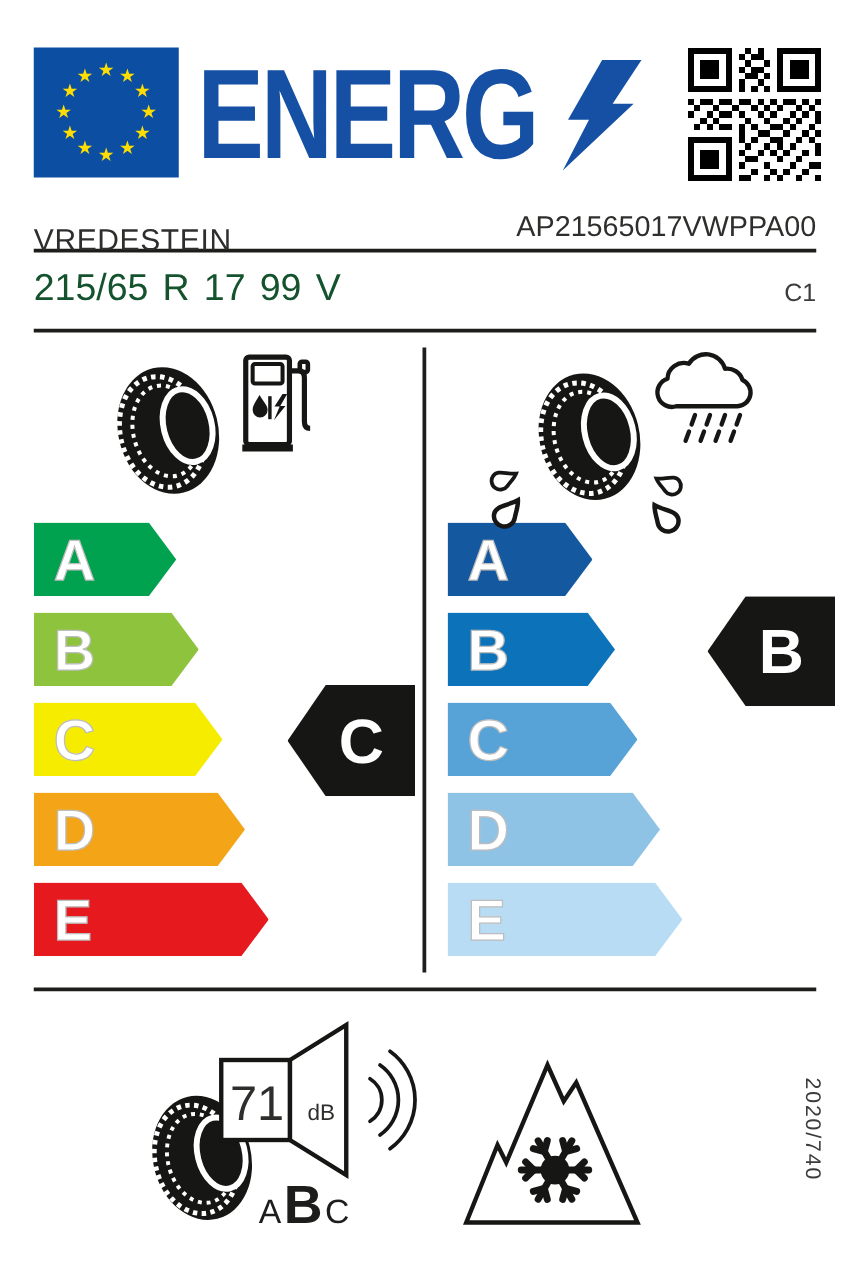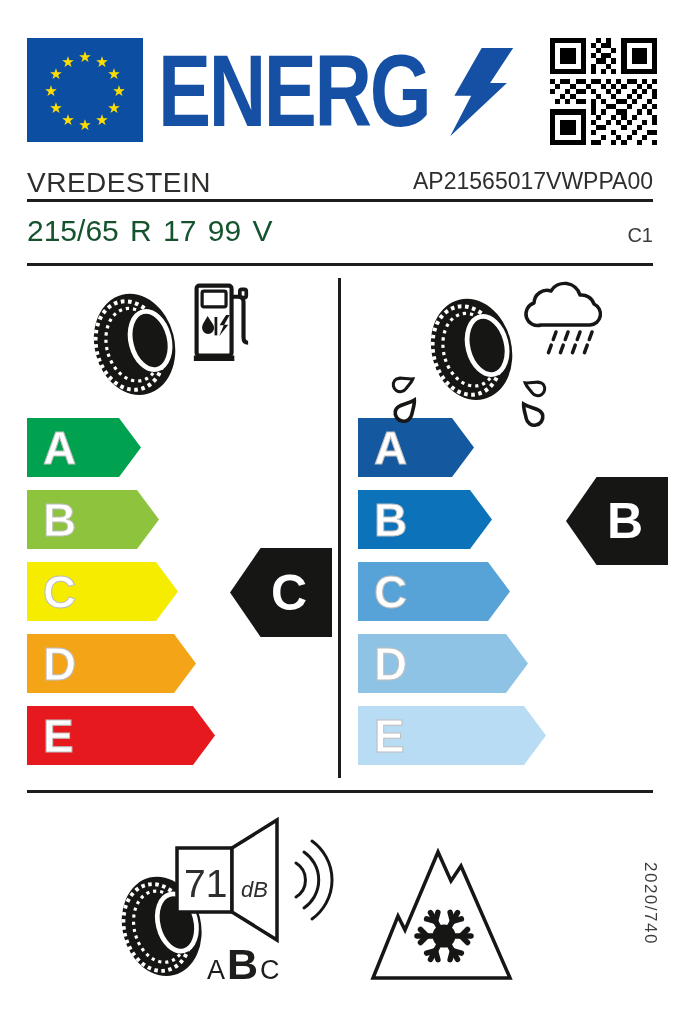--- a/index.html
+++ b/index.html
@@ -8,21 +8,21 @@
     font-family:"Liberation Sans",sans-serif;color:#1d1d1b;
   }
   .abs{position:absolute;}
   
   .flag{left:27px;top:38px;width:116px;height:104px;background:#0b4ea2;}
   .star{position:absolute;color:#ffdd00;font-size:15px;line-height:1;transform:translate(-50%,-50%);}
   .logo{
     left:158px;top:40px;font-size:102px;line-height:1;font-weight:bold;color:#1650a4;
     letter-spacing:-3px;transform:scaleX(.78);transform-origin:left top;white-space:nowrap;
   }
-  .brand{left:27px;top:167px;font-size:28px;letter-spacing:.5px;color:#2e2e2d;}
+  .brand{left:27px;top:179px;font-size:24px;letter-spacing:.5px;color:#2e2e2d;}
   .article{right:27px;top:168px;font-size:23px;color:#2e2e2d;}
   .tsize{left:27px;top:214px;font-size:30px;word-spacing:3px;color:#14532d;}
   .tclass{right:27px;top:224px;font-size:20px;color:#3c3c3b;}
   .hline{left:27px;right:27px;height:3px;background:#1d1d1b;}
   .vline{left:338px;top:278px;width:3px;height:500px;background:#1d1d1b;}
   
   .scale{left:27px;top:418px;width:200px;}
   .scale.wet{left:358px;}
   .arrow{
     height:59px;margin-bottom:13px;display:flex;align-items:center;padding-left:16px;
@@ -42,21 +42,21 @@
   .badge{
     background:#161615;color:#fff;font-weight:bold;font-size:50px;
     display:flex;align-items:center;justify-content:center;padding-left:16px;
     clip-path:polygon(0 50%,30% 0,100% 0,100% 100%,30% 100%);
   }
   .badge.fuel{left:230px;top:548px;width:86px;height:89px;}
   .badge.wet{left:566px;top:477px;width:86px;height:88px;}
   
   .db-box{left:184px;top:862px;width:84px;display:flex;justify-content:space-between;align-items:baseline;color:#2e2e2d;}
   .db-val{font-size:39px;}
-  .db-unit{font-size:22px;font-style:italic;}
+  .db-unit{font-size:18px;}
   .abc{left:207px;top:940px;display:flex;align-items:baseline;gap:2px;color:#1d1d1b;}
   .abc .n{font-size:27px;}
   .abc .big{font-size:43px;font-weight:bold;}
   .reg{
     right:20px;top:862px;writing-mode:vertical-rl;font-size:17px;letter-spacing:1.5px;color:#3c3c3b;
   }
   svg.layer{position:absolute;left:0;top:0;z-index:3;pointer-events:none;}
   .txt{z-index:4;}
 </style>
 </head>

